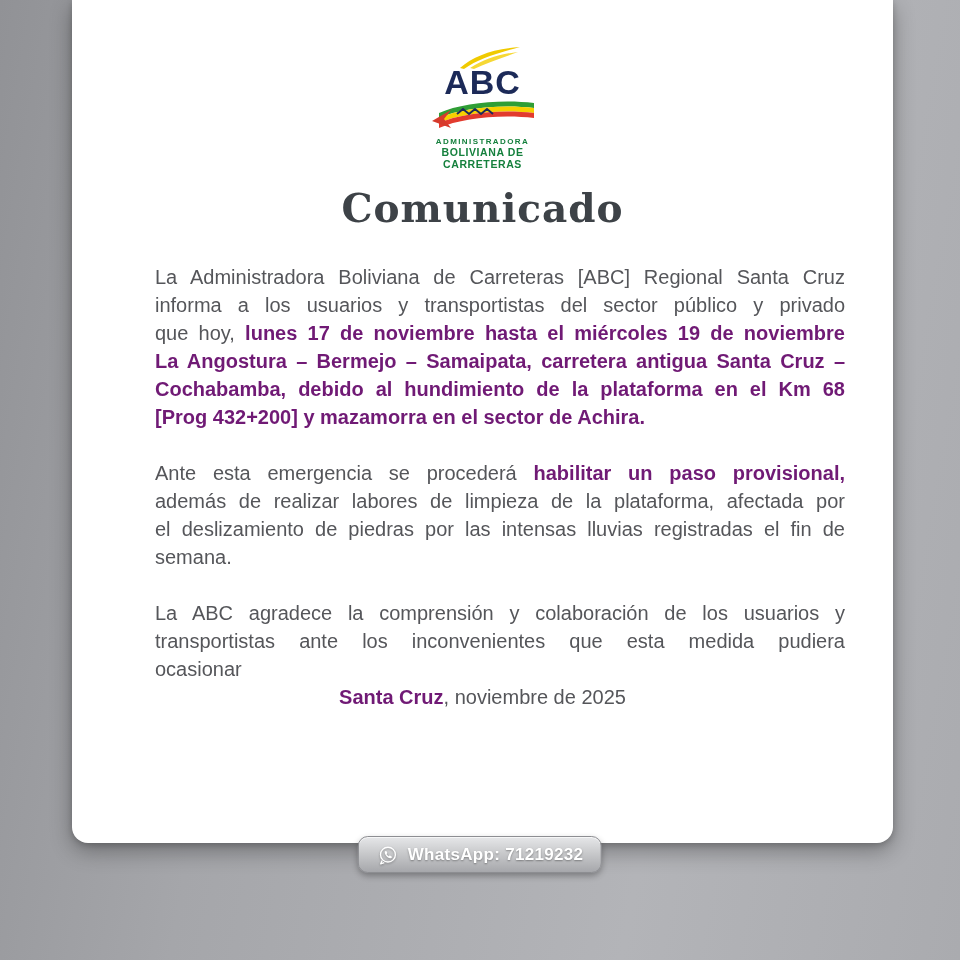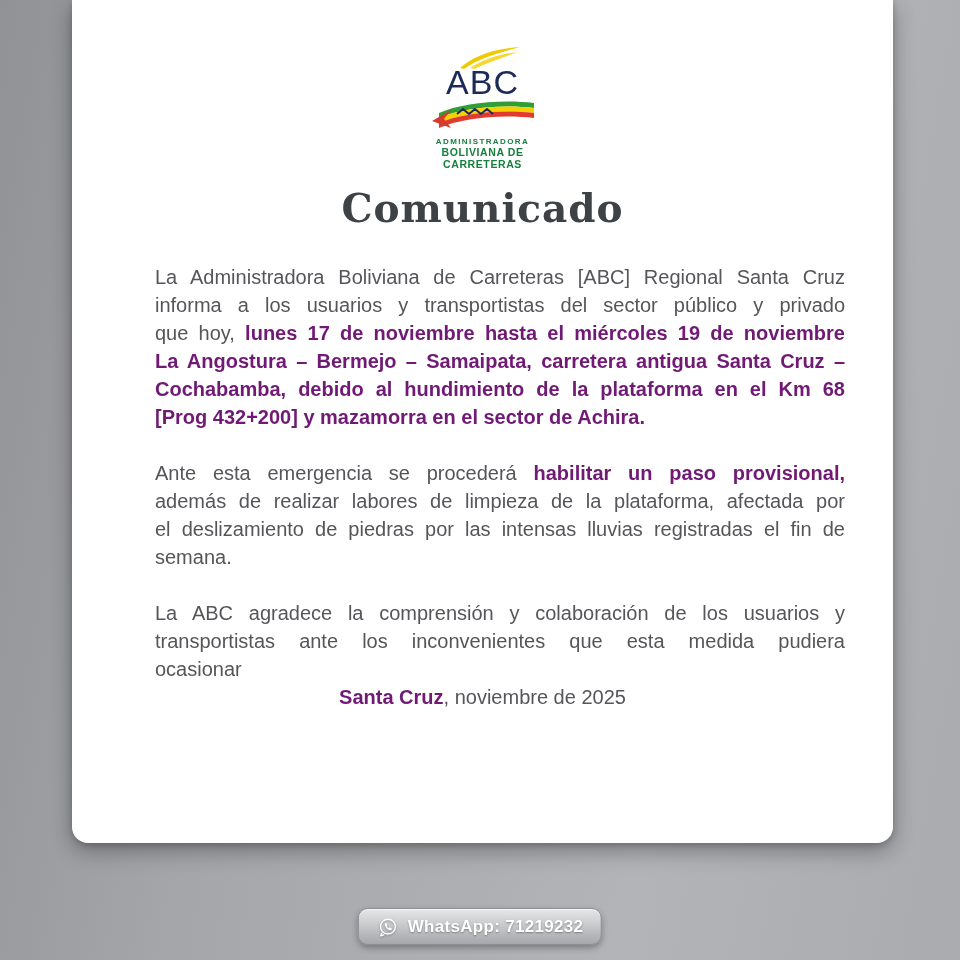--- a/index.html
+++ b/index.html
@@ -14,40 +14,40 @@
     position:absolute;left:72px;top:0;
     width:821px;height:843px;
     background:#ffffff;
     border-radius:0 0 16px 16px;
     box-shadow:0 8px 22px rgba(0,0,0,.32),0 2px 6px rgba(0,0,0,.18);
     box-sizing:border-box;
     padding:0 48px;
   }
   .logo{ text-align:center; padding-top:46px; line-height:0;}
   .logo .abc{
-    font-size:34px;font-weight:normal;letter-spacing:1px;
+    font-size:34px;font-weight:bold;letter-spacing:1px;
     color:#1c2a58;line-height:30px;margin-top:-2px;
   }
   .logo .cap{margin-top:9px;color:#15803d;font-weight:bold;}
   .logo .cap .l1{font-size:8px;letter-spacing:1.4px;line-height:8px;}
   .logo .cap .l2,.logo .cap .l3{font-size:10.5px;letter-spacing:.6px;line-height:10.5px;margin-top:1px;}
   .title{
     margin:14px 0 0;text-align:center;
     font-family:"DejaVu Serif",serif;
     font-size:39px;font-weight:bold;letter-spacing:1px;
     color:#3d4247;line-height:50px;
   }
   .body{margin-top:30px;font-size:20px;line-height:28px;color:#55565a;margin-left:35px;}
   .para + .para{margin-top:28px;}
   .line{text-align:left;}
   .line.just{text-align:justify;text-align-last:justify;}
   .b{font-weight:bold;color:#701a75;}
   .signoff{text-align:center;font-size:20px;line-height:28px;color:#55565a;}
   .wa-pill{
-    position:absolute;left:50%;top:908px;transform:translateX(-50%);
+    position:absolute;left:50%;top:836px;transform:translateX(-50%);
     height:37px;min-width:222px;box-sizing:border-box;
     display:flex;align-items:center;justify-content:center;gap:9px;
     padding:0 18px;
     border-radius:10px;
     background:linear-gradient(#e6e7e9 0%,#c9cacc 45%,#a6a7ab 100%);
     border:1px solid #8d8e92;
     box-shadow:0 3px 6px rgba(0,0,0,.30), inset 0 1px 0 rgba(255,255,255,.65);
     cursor:pointer;
   }
   .wa-label{

